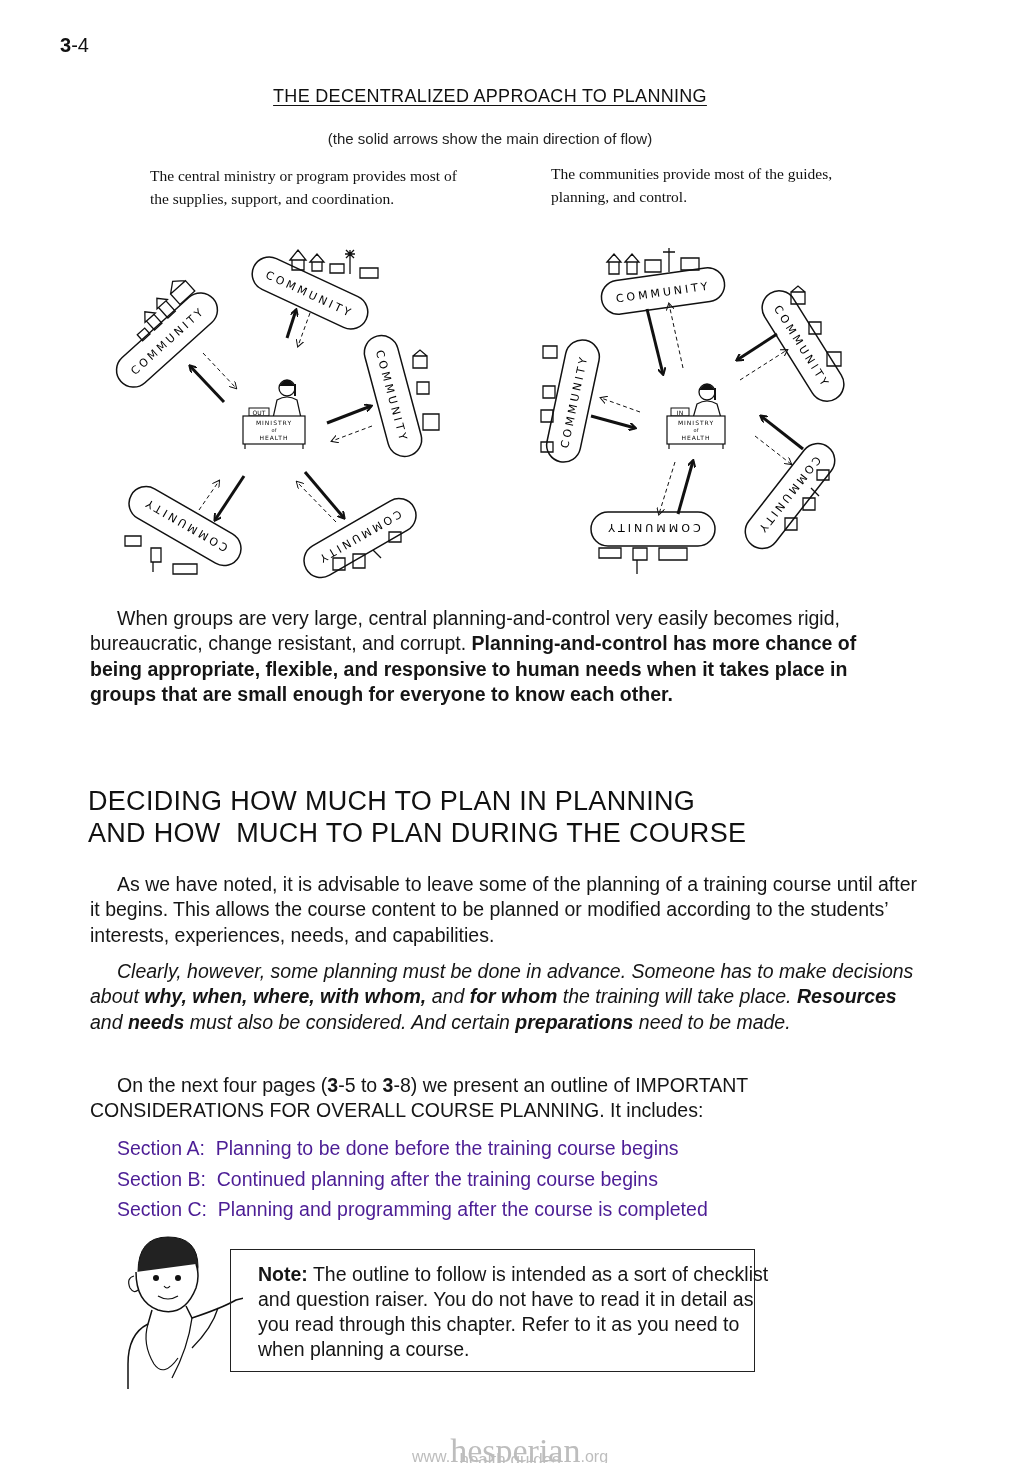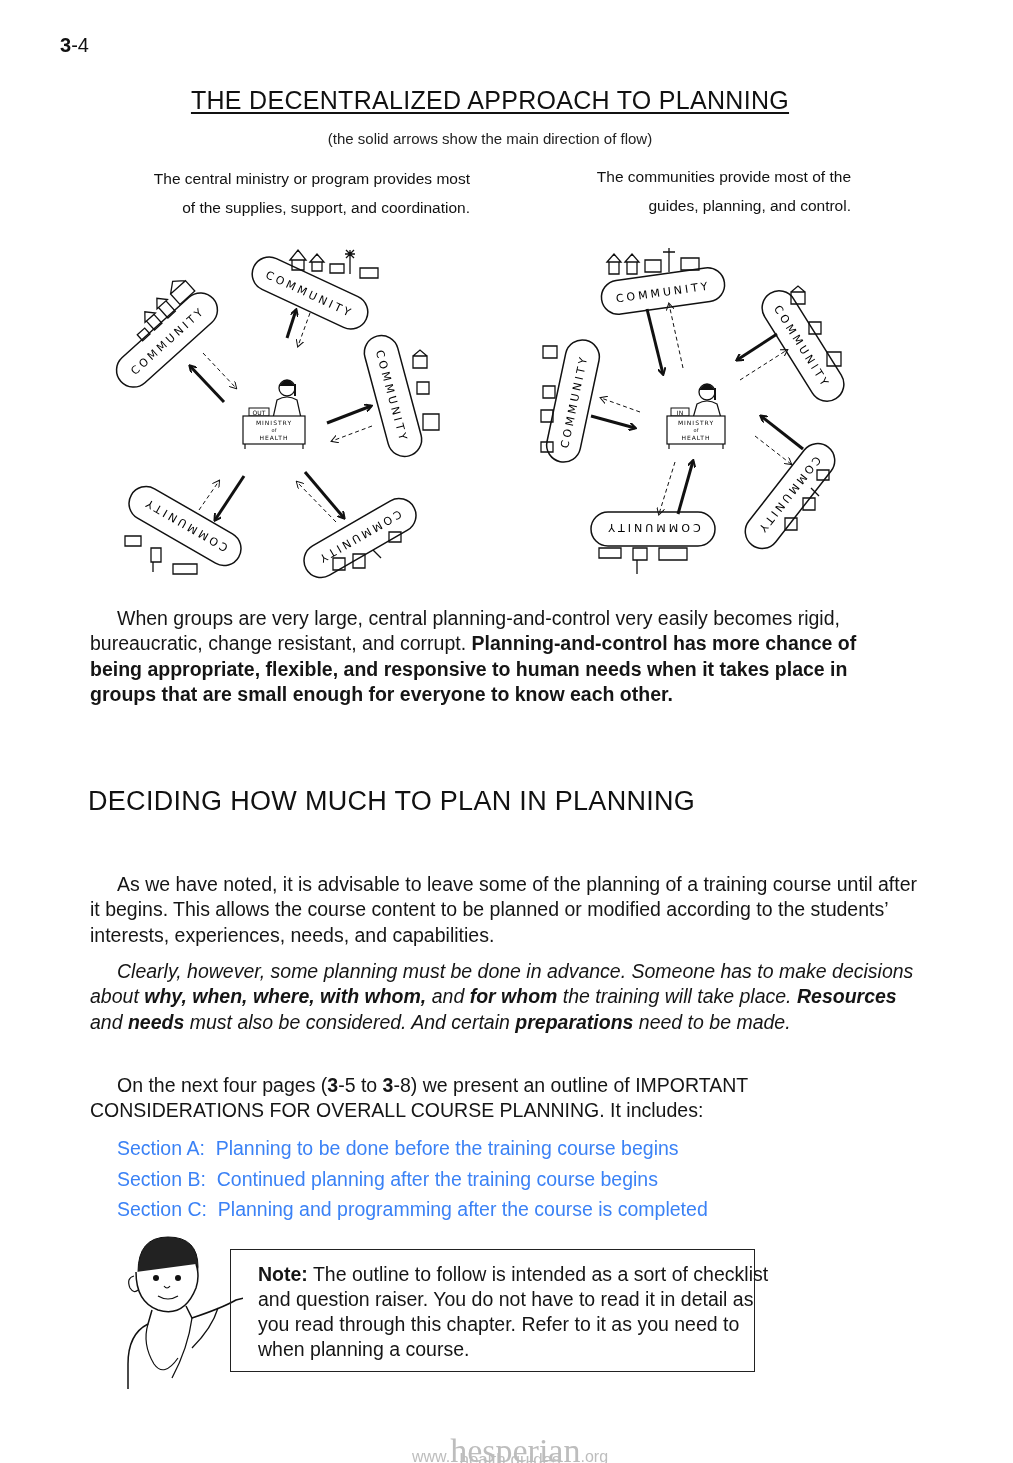--- a/index.html
+++ b/index.html
@@ -5,42 +5,42 @@
     html, body { margin: 0; padding: 0; background: #ffffff; }
     body {
       width: 1013px; height: 1463px; position: relative; overflow: hidden;
       font-family: "Liberation Sans", sans-serif; color: #111;
     }
     .abs { position: absolute; }
     .page-num { left: 60px; top: 34px; font-size: 20px; }
     .page-num b { font-weight: bold; }
     .fig-title {
       left: 0; width: 980px; top: 86px; text-align: center;
-      font-size: 25px; letter-spacing: 0.3px;
+      font-size: 18px; letter-spacing: 0.3px;
     }
     .fig-title span { text-decoration: underline; text-underline-offset: 3px; }
     .fig-sub { left: 0; width: 980px; top: 130px; text-align: center; font-size: 15px; color: #222; }
     .caption {
-      font-family: Liberation Sans, sans-serif; font-size: 15.5px; line-height: 29px; color: #111; text-align: right;
+      font-family: Liberation Serif, serif; font-size: 15.5px; line-height: 23px; color: #111;
     }
     .cap-left { left: 150px; top: 164px; width: 320px; }
     .cap-right { left: 551px; top: 162px; width: 300px; }
     .diagram { position: absolute; }
     .diag-left { left: 115px; top: 238px; width: 350px; height: 350px; }
     .diag-right { left: 535px; top: 236px; width: 340px; height: 355px; }
     .body-text { font-size: 19.5px; line-height: 25.3px; color: #151515; }
     .para1 { left: 90px; top: 606px; width: 800px; }
     .indent { padding-left: 27px; }
     h2.sec-title {
       margin: 0; font-weight: normal; left: 88px; top: 785px; font-size: 27px; line-height: 32px; letter-spacing: 0.3px;
     }
     .para2 { left: 90px; top: 872px; width: 830px; }
     .para3 { left: 90px; top: 959px; width: 830px; font-style: italic; }
     .para4 { left: 90px; top: 1073px; width: 830px; }
-    .section-item { left: 117px; font-size: 19.5px; color: #3b82f6; }
+    .section-item { left: 117px; font-size: 19.5px; color: #4c1d95; }
     .si-a { top: 1137px; } .si-b { top: 1168px; } .si-c { top: 1198px; }
     .note-box {
       left: 230px; top: 1249px; width: 525px; height: 123px; border: 1.5px solid #222; box-sizing: border-box;
     }
     .note-text { left: 245px; top: 1262px; width: 520px; font-size: 19.5px; line-height: 25px; color: #151515; margin-left: 13px; }
     .note-figure { left: 108px; top: 1232px; width: 135px; height: 160px; }
     .footer { left: 370px; top: 1438px; width: 280px; text-align: center; color: #bdbdbd; }
     .footer .www { font-size: 16px; }
     .footer .brand { font-family: "Liberation Serif", serif; font-size: 34px; }
     .footer .org { font-size: 16px; }
@@ -198,21 +198,21 @@
     <rect x="0" y="34" width="58" height="28" fill="#fff" stroke="#111" stroke-width="1.2"></rect>
     <text x="29" y="43" text-anchor="middle" font-size="6" letter-spacing="1">MINISTRY</text>
     <text x="29" y="50" text-anchor="middle" font-size="5">of</text>
     <text x="29" y="58" text-anchor="middle" font-size="6" letter-spacing="1">HEALTH</text>
     <path d="M2,62 v5 M56,62 v5" stroke="#111" stroke-width="1.2"></path>
   </g>
 </svg>
 
 <div class="abs body-text para1"><span class="indent"></span><span>When groups are very large, central planning-and-control very easily becomes rigid, bureaucratic, change resistant, and corrupt. </span><b>Planning-and-control has more chance of being appropriate, flexible, and responsive to human needs when it takes place in groups that are small enough for everyone to know each other.</b></div>
 
-<h2 class="abs sec-title"><span>DECIDING HOW MUCH TO PLAN IN PLANNING</span><br></h2>
+<h2 class="abs sec-title"><span>DECIDING HOW MUCH TO PLAN IN PLANNING</span><br><span style="white-space:pre">AND HOW  MUCH TO PLAN DURING THE COURSE</span></h2>
 
 <div class="abs body-text para2"><span class="indent"></span><span>As we have noted, it is advisable to leave some of the planning of a training course until after it begins. This allows the course content to be planned or modified according to the students’ interests, experiences, needs, and capabilities.</span></div>
 
 <div class="abs body-text para3"><span class="indent"></span><span>Clearly, however, some planning must be done in advance. Someone has to make decisions about </span><b>why, when, where, with whom,</b><span> and </span><b>for whom</b><span> the training will take place. </span><b>Resources</b><span> and </span><b>needs</b><span> must also be considered. And certain </span><b>preparations</b><span> need to be made.</span></div>
 
 <div class="abs body-text para4"><span class="indent"></span><span>On the next four pages (</span><b>3</b><span>-5 to </span><b>3</b><span>-8) we present an outline of IMPORTANT CONSIDERATIONS FOR OVERALL COURSE PLANNING. It includes:</span></div>
 
 <div class="abs section-item si-a" style="white-space:pre">Section A:  Planning to be done before the training course begins</div>
 <div class="abs section-item si-b" style="white-space:pre">Section B:  Continued planning after the training course begins</div>
 <div class="abs section-item si-c" style="white-space:pre">Section C:  Planning and programming after the course is completed</div>

